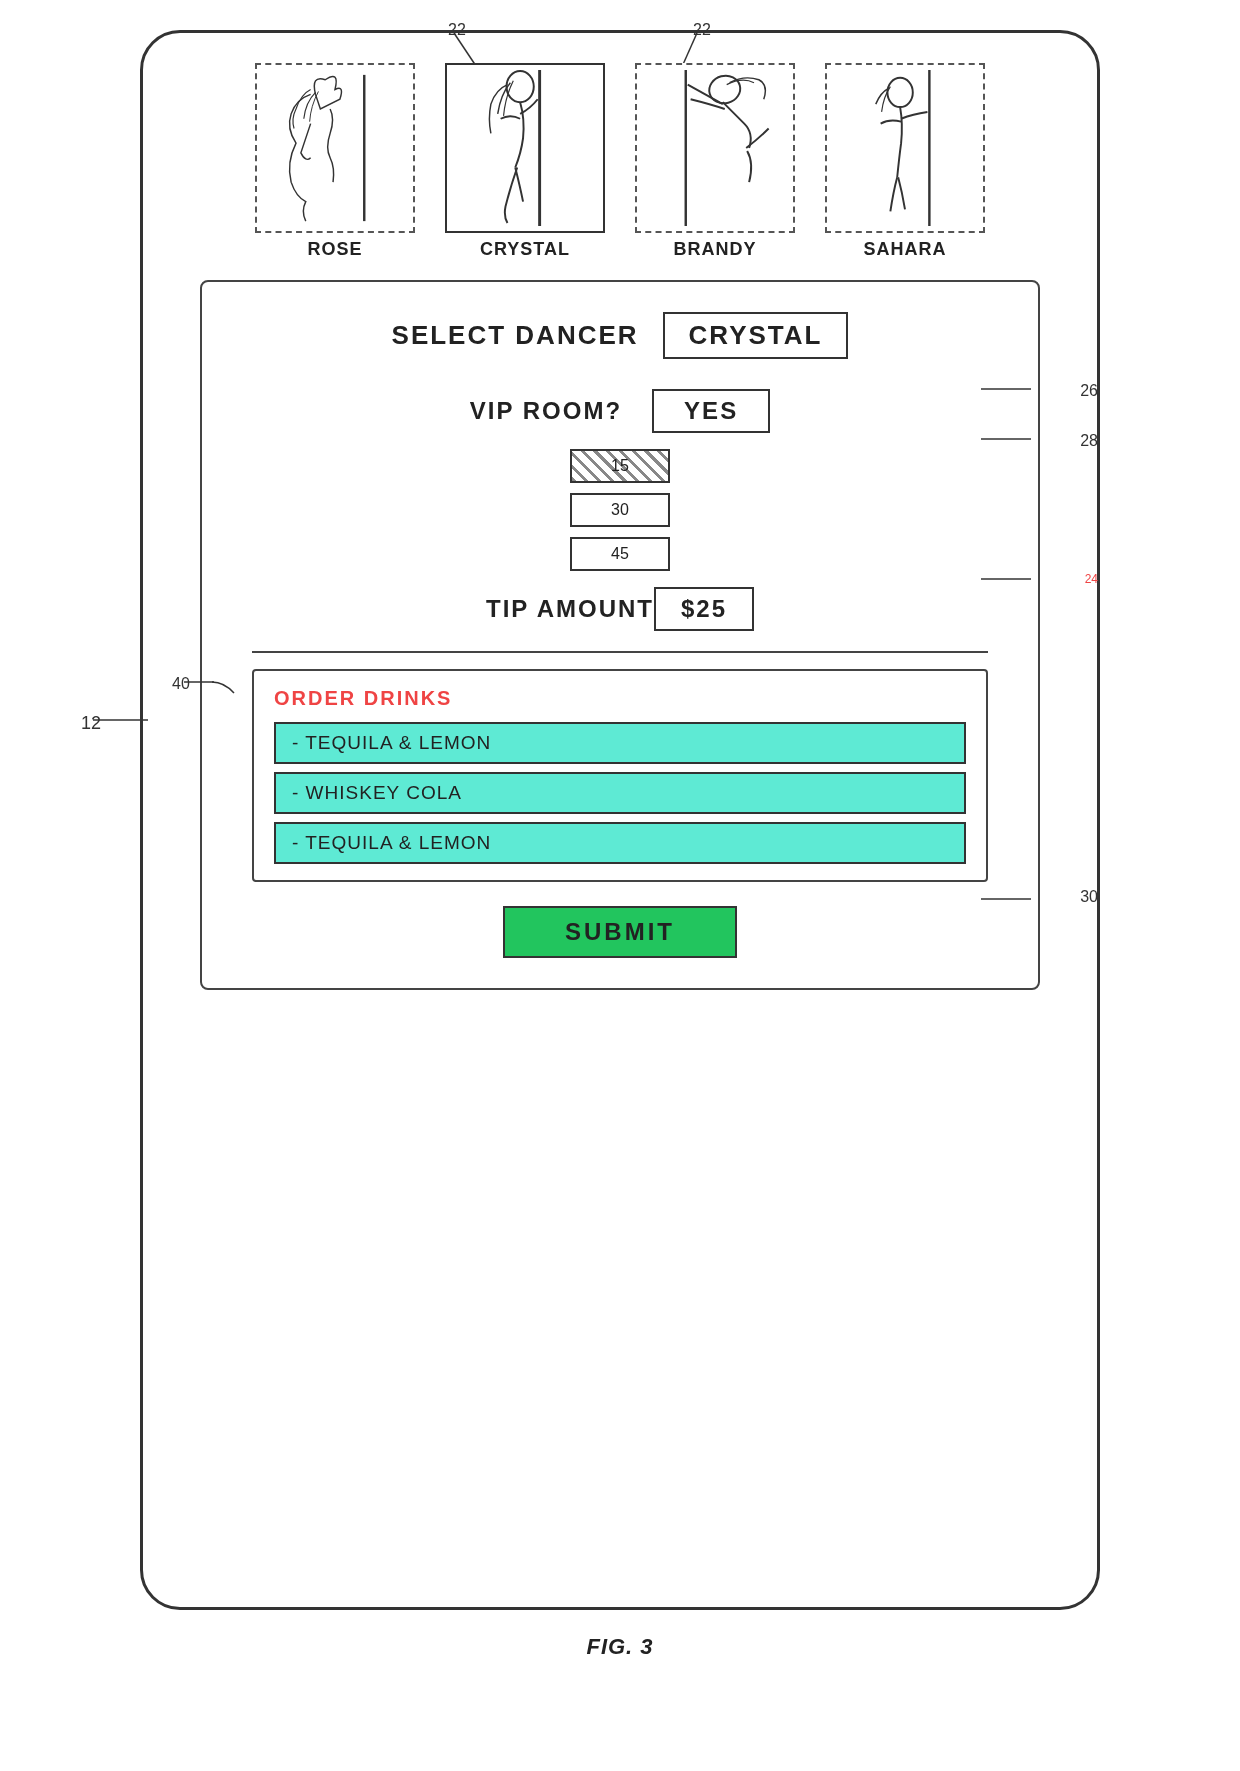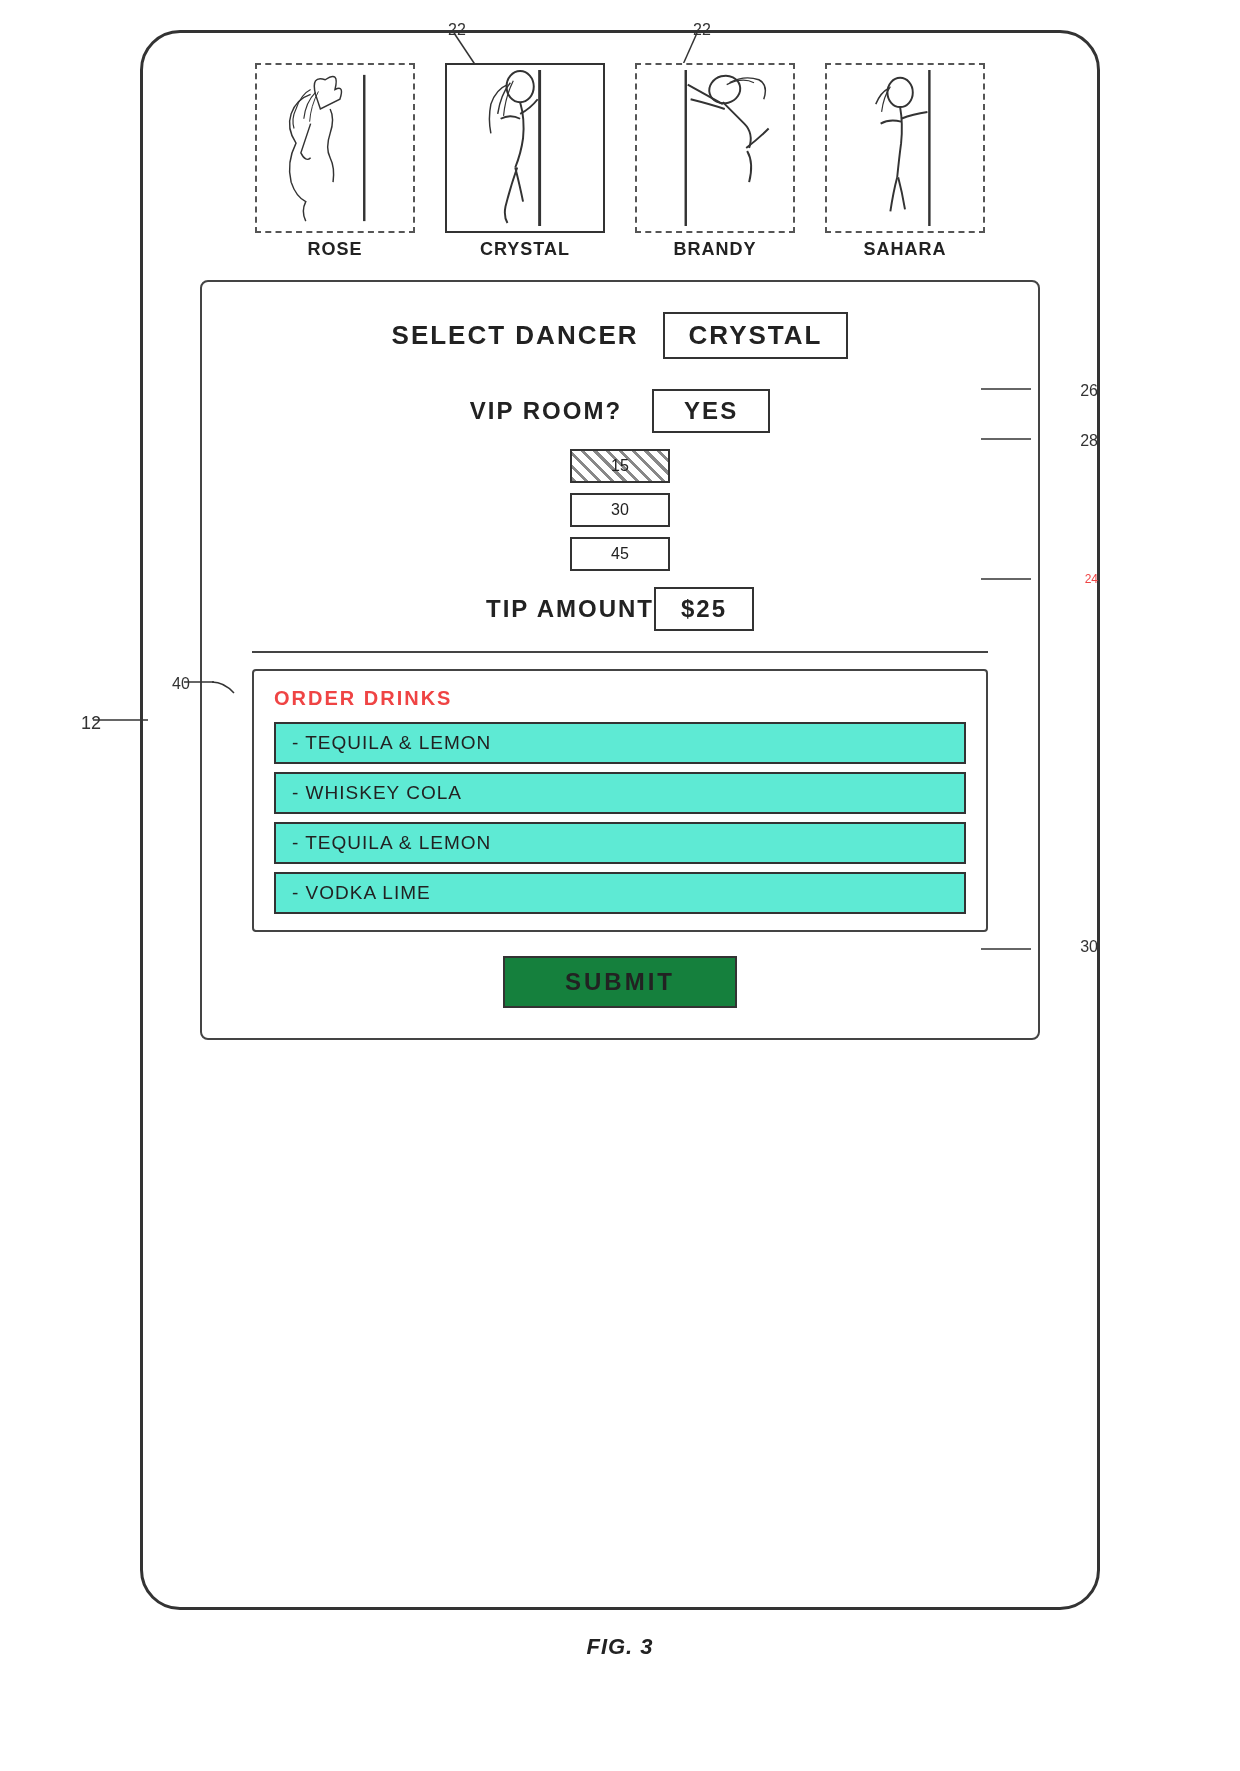--- a/index.html
+++ b/index.html
@@ -257,21 +257,21 @@
       margin-top: 10px;
     }
 
     .submit-btn {
       border: 2px solid #333;
       padding: 10px 60px;
       font-size: 24px;
       font-weight: 600;
       letter-spacing: 3px;
       color: #222;
-      background: #15803d;
+      background: #22c55e;
       cursor: pointer;
     }
 
     
     .fig-label {
       margin-top: 24px;
       font-size: 22px;
       font-weight: bold;
       font-style: italic;
       color: #222;
@@ -443,21 +443,20 @@
         <svg style="position:absolute; left:-68px; top:12px; overflow:visible;" width="60" height="2">
           <line x1="0" y1="1" x2="30" y2="1" stroke="#333" stroke-width="1.5"></line>
           <path d="M28,1 Q40,1 50,12" fill="none" stroke="#333" stroke-width="1.5"></path>
         </svg>
 
         <div class="order-drinks-section">
           <div class="order-drinks-label">ORDER DRINKS</div>
           <div class="drink-item">- TEQUILA &amp; LEMON</div>
           <div class="drink-item">- WHISKEY COLA</div>
           <div class="drink-item">- TEQUILA &amp; LEMON</div>
-          <div class="drink-item">- VODKA LIME</div>
         </div>
       </div>
 
       <div class="submit-row">
         <button class="submit-btn">SUBMIT</button>
       </div>
 
     </div>
 
   </div>

